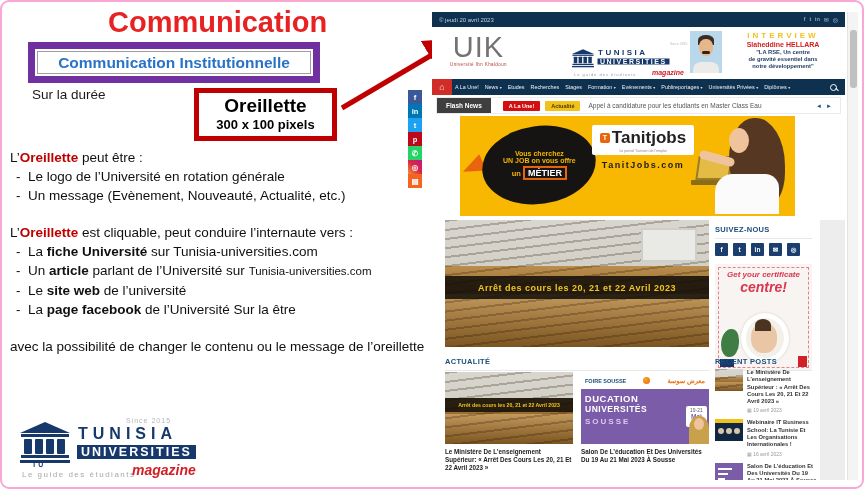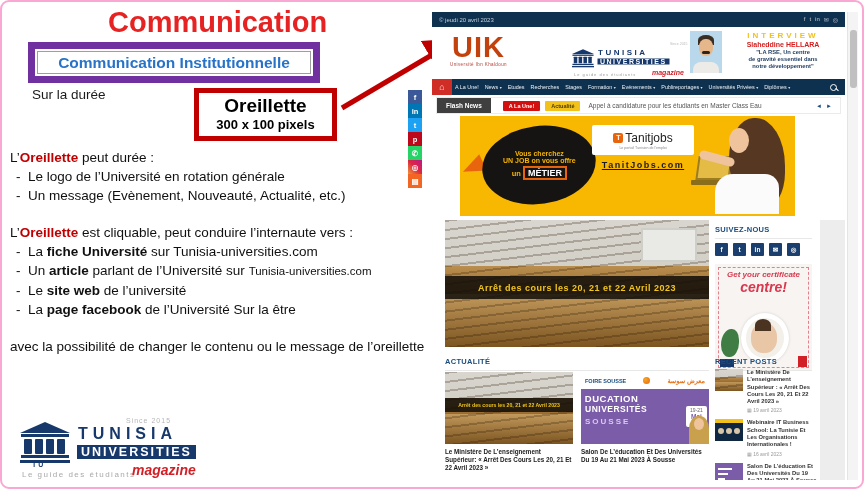--- a/index.html
+++ b/index.html
@@ -40,21 +40,21 @@
   .sicon{width:14px;height:14px;color:#fff;font-size:7.5px;font-weight:700;display:flex;align-items:center;justify-content:center;}
   .c-fb{background:#3b5998;}.c-li{background:#0077b5;}.c-tw{background:#1da1f2;}.c-pi{background:#bd081c;}
   .c-wa{background:#25d366;}.c-ig{background:linear-gradient(45deg,#f09433,#dc2743,#bc1888);}.c-pr{background:#f26522;}
 
   
   .site{position:absolute;left:430px;top:10px;width:413px;height:468px;background:#fff;overflow:hidden;}
   .topbar{position:absolute;top:0;left:0;right:0;height:15px;background:#0e3150;color:#c2cfda;font-size:6px;display:flex;align-items:center;justify-content:space-between;padding:0 7px;}
   .tb-social{display:flex;gap:4px;}
   .header{position:absolute;top:15px;left:0;right:0;height:52px;background:#fff;}
   .uik{position:absolute;left:18px;top:5px;text-align:center;}
-  .uik-big{font-size:29px;font-weight:700;color:#c2410c;line-height:30px;letter-spacing:1px;}
+  .uik-big{font-size:29px;font-weight:400;color:#737373;line-height:30px;letter-spacing:1px;}
   .uik-sub{font-size:4.5px;color:#b24038;letter-spacing:.4px;}
   .tumini{position:absolute;left:140px;top:21px;width:132px;height:30px;}
   .m-bsvg{position:absolute;left:0;top:1px;fill:#16386b;}
   .m-name{position:absolute;left:26px;top:0;font-size:8px;font-weight:700;color:#16386b;letter-spacing:2.5px;}
   .m-univ{position:absolute;left:25px;top:10px;background:#16386b;color:#fff;font-size:7px;font-weight:700;letter-spacing:1.5px;padding:0 3px;box-shadow:inset 0 0 0 .5px #fff;}
   .m-tag{position:absolute;left:2px;top:24px;font-size:4px;color:#999;letter-spacing:1px;}
   .m-mag{position:absolute;left:80px;top:21px;font-size:7px;font-weight:700;font-style:italic;color:#d22027;}
   .m-since{position:absolute;left:98px;top:-6px;font-size:3.5px;color:#bbb;}
   .interview{position:absolute;right:5px;top:4px;width:150px;height:44px;display:flex;gap:4px;}
   .iv-photo{flex:0 0 32px;height:42px;background:#b9d8eb;position:relative;overflow:hidden;}
@@ -85,23 +85,23 @@
   .blob{position:absolute;left:22px;top:10px;width:114px;height:78px;background:#161412;border-radius:50%;transform:rotate(-8deg);display:flex;align-items:center;justify-content:center;}
   .b-inner{transform:rotate(8deg);text-align:center;}
   .b1,.b2{color:#f6b501;font-size:7px;font-weight:700;}
   .b3{margin-top:2px;display:flex;align-items:center;justify-content:center;gap:2px;}
   .b-un{color:#f6b501;font-size:7.5px;font-weight:700;}
   .metier{border:2px solid #e8650d;color:#fff;font-size:9px;font-weight:700;padding:0 3px;background:#161412;}
   .mega{position:absolute;left:2px;top:42px;width:0;height:0;border-right:22px solid #e8650d;border-top:9px solid transparent;border-bottom:9px solid transparent;transform:rotate(-25deg);}
   .brand{position:absolute;left:132px;top:9px;width:102px;height:30px;background:#fff;border-radius:2px;display:flex;flex-direction:column;align-items:center;justify-content:center;}
   .brand-row{display:flex;align-items:center;gap:2px;}
   .ticon{width:10px;height:10px;background:#e8650d;border-radius:2px;color:#fff;font-size:7px;font-weight:700;display:flex;align-items:center;justify-content:center;}
-  .bname{font-size:12px;font-weight:400;color:#222;}
+  .bname{font-size:17px;font-weight:700;color:#222;}
   .btag{font-size:3.6px;color:#8a8a8a;margin-top:1px;}
-  .domain{position:absolute;left:132px;top:44px;width:102px;text-align:center;font-size:9px;font-weight:700;color:#1b1b1b;letter-spacing:1.5px;text-decoration:underline;}
+  .domain{position:absolute;left:132px;top:44px;width:102px;text-align:center;font-size:9px;font-weight:700;color:#1b1b1b;letter-spacing:1.5px;}
   .woman{position:absolute;right:4px;top:2px;width:118px;height:96px;}
   .w-hair{position:absolute;right:6px;top:0;width:56px;height:92px;background:#563722;border-radius:46% 54% 42% 58%;}
   .w-face{position:absolute;right:42px;top:10px;width:20px;height:25px;background:#efc39c;border-radius:50%;}
   .w-shirt{position:absolute;right:12px;bottom:0;width:64px;height:40px;background:#fbfbfb;border-radius:18px 14px 0 0;}
   .w-arm{position:absolute;right:56px;top:36px;width:36px;height:9px;background:#efc39c;border-radius:5px;transform:rotate(15deg);}
   .laptop-screen{position:absolute;left:24px;top:38px;width:34px;height:24px;background:#e3bb45;border:2px solid #9c7c1e;transform:skewX(-8deg);}
   .laptop-base{position:absolute;left:18px;top:62px;width:46px;height:5px;background:#8a6d1a;border-radius:1px;}
 
   .gutter{position:absolute;left:388px;top:208px;width:25px;height:260px;background:#ededed;}
 
@@ -188,21 +188,21 @@
     <defs>
         <marker id="ah" markerWidth="7" markerHeight="7" refX="4" refY="3.5" orient="auto">
           <polygon points="0,0 7,3.5 0,7" fill="#c00000"></polygon>
         </marker>
       </defs>
     <line x1="10" y1="78" x2="115" y2="16" stroke="#c00000" stroke-width="5" marker-end="url(#ah)"></line>
   </svg>
 
   <div class="bodytext">
     <div>
-      <span>L’</span><span class="acc">Oreillette</span><span> peut durée :</span>
+      <span>L’</span><span class="acc">Oreillette</span><span> peut être :</span>
     </div>
     <div class="row">
         <span class="dash">-</span>
         <span>Le logo de l’Université en rotation générale</span>
       </div>
     <div class="row">
         <span class="dash">-</span>
         <span>Un message (Evènement, Nouveauté, Actualité, etc.)</span>
       </div>
 

